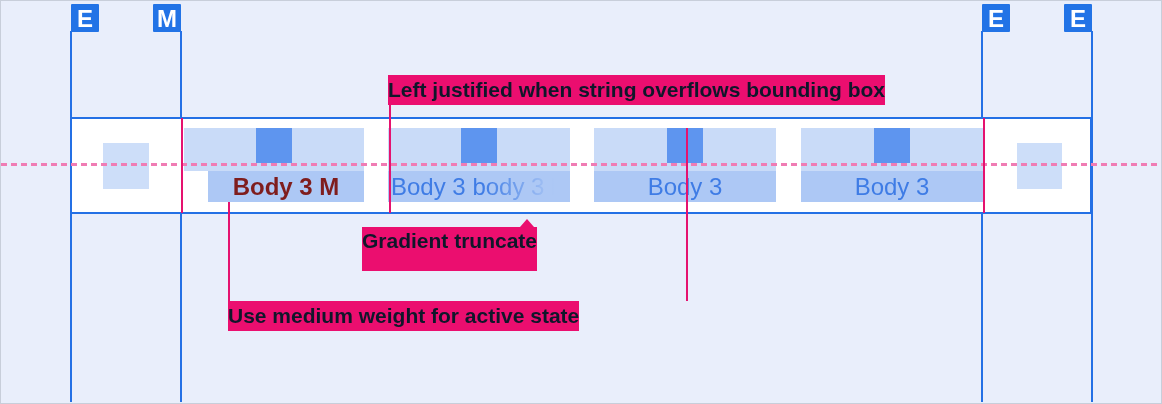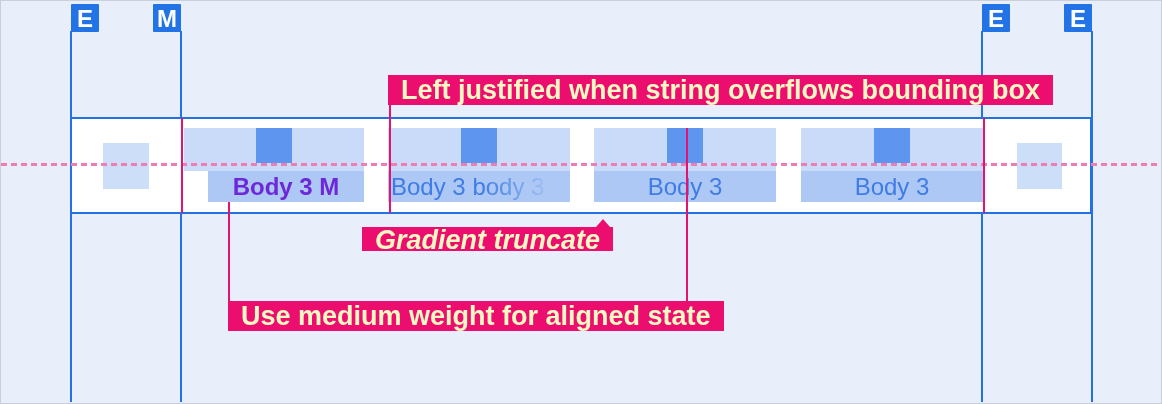--- a/index.html
+++ b/index.html
@@ -25,40 +25,40 @@
   
   .slot{position:absolute; top:142px; width:46px; height:46px; background:#CDDEF9; z-index:3;}
   
   .tab{position:absolute; top:127px; height:74px; z-index:3;}
   .tab-top{position:relative; height:43px; background:#C9DBF8;}
   .tab-icon{position:absolute; left:50%; margin-left:-18px; top:0; width:36px; height:35px; background:#5E95EF;}
   .tab-band{
     position:relative; height:31px; background:#ADC8F5; overflow:hidden;
     font-size:24px; line-height:31px; color:#3F7CE5; text-align:center; white-space:nowrap;
   }
-  .tab-band.active{font-weight:700; color:#6d28d9;margin-left:24px;}
+  .tab-band.active{font-weight:700; color:#7f1d1d;margin-left:24px;}
   .tab-band.left{text-align:left; padding-left:3px;}
   .fade{
     position:absolute; right:0; top:0; bottom:0; width:88px;
     background:linear-gradient(90deg, rgba(173,200,245,0) 0%, #ADC8F5 82%);
   }
   
   .dashline{
     position:absolute; left:0; top:162px; width:1162px; height:3px; z-index:4;
     background:repeating-linear-gradient(90deg,#F07CB4 0,#F07CB4 6px,rgba(0,0,0,0) 6px,rgba(0,0,0,0) 10px);
   }
   
   .pointer{position:absolute; width:2px; background:#E5126F; z-index:5;}
   
   .callout{
-    position:absolute; height:30px; line-height:30px; padding:0 13px;
-    background:#EB0E6F; color:#fef9c3; font-weight:700; font-size:27px;
+    position:absolute; height:30px; line-height:30px; padding:0 0;
+    background:#EB0E6F; color:#0f172a; font-weight:700; font-size:21px;
     white-space:nowrap; z-index:6;
   }
-  .callout.small{height:24px; line-height:27px;font-style:italic;}
+  .callout.small{height:44px; line-height:27px;}
   .caret-up{
     position:absolute; top:-8px; right:3px; width:0; height:0;
     border-left:7px solid transparent; border-right:7px solid transparent;
     border-bottom:8px solid #EB0E6F;
   }
 </style>
 </head>
 <body>
 
 <div id="canvas">
@@ -117,16 +117,16 @@
   <div class="pointer" style="left:685px;top:127px;height:173px"></div>
   <div class="pointer" style="left:982px;top:117px;height:95px"></div>
 
   <div class="callout" style="left:387px;top:74px">Left justified when string overflows bounding box</div>
 
   <div class="callout small" style="left:361px;top:226px">
     <span>Gradient truncate</span>
     <div class="caret-up"></div>
   </div>
 
-  <div class="callout" style="left:227px;top:300px">Use medium weight for aligned state</div>
+  <div class="callout" style="left:227px;top:300px">Use medium weight for active state</div>
 
 
 </div>
 
 </body></html>

